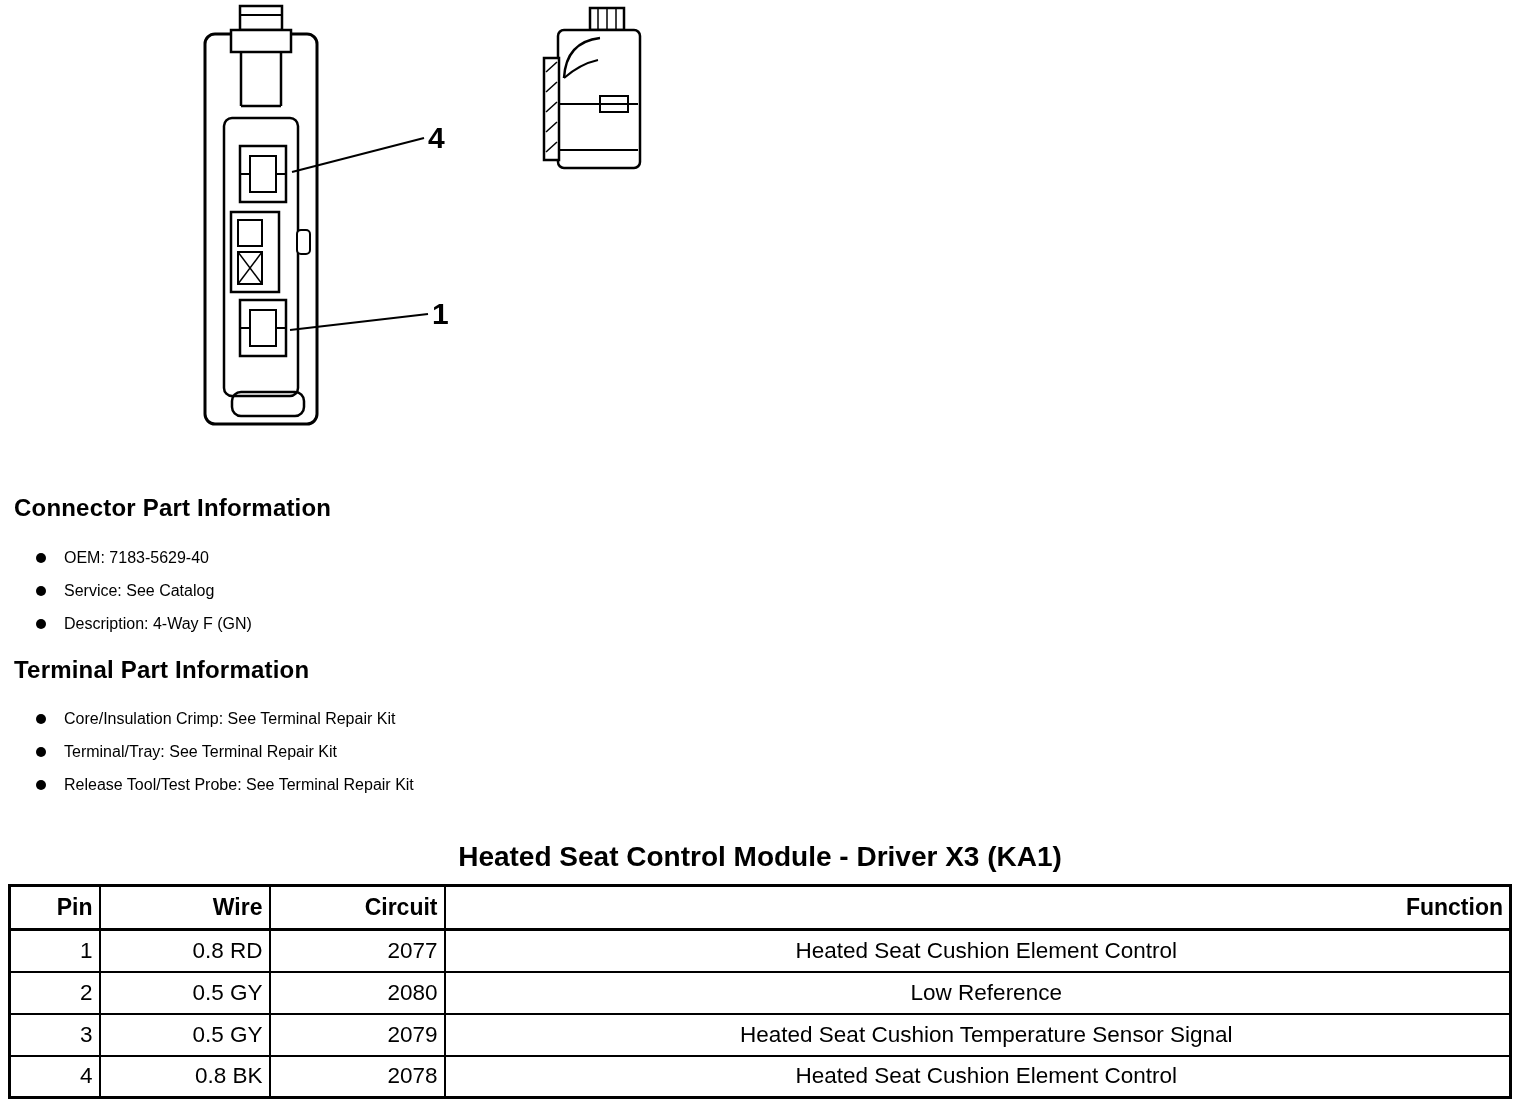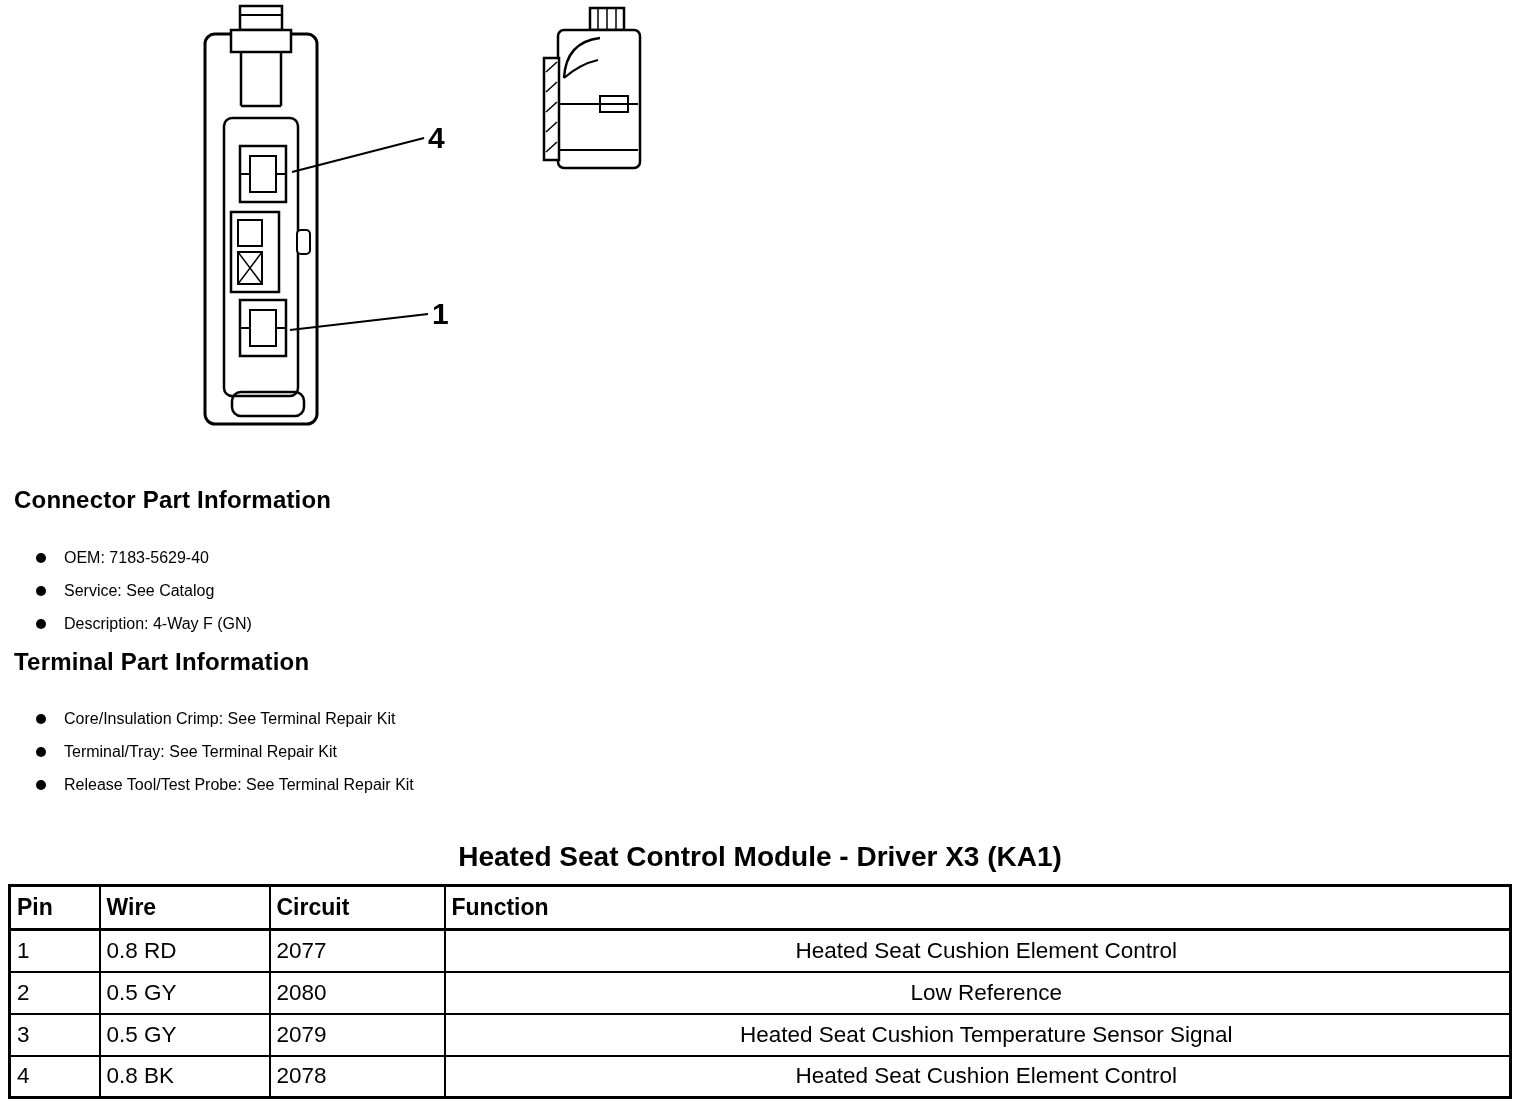--- a/index.html
+++ b/index.html
@@ -13,21 +13,21 @@
   }
   .page { position:absolute; inset:0; background:#ffffff; }
 
   
   .diagram { position:absolute; left:0; top:0; }
   .diagram text { fill:#000; font-family:"Liberation Sans","DejaVu Sans",sans-serif; font-weight:bold; font-size:30px; }
 
   
   .section-heading {
     position:absolute; left:14px;
-    font-size:24px; font-weight:bold; letter-spacing:0.2px;
+    font-size:24px; font-weight:bold; letter-spacing:0.2px;margin-top:8px;
   }
   #connector-heading { top:486px; }
   #terminal-heading  { top:648px; }
 
   
   ul.bullets { position:absolute; left:36px; list-style:none; }
   #connector-list { top:541px; }
   #terminal-list  { top:702px; }
   ul.bullets li { display:flex; align-items:center; height:33px; font-size:16px; }
   ul.bullets .dot {
@@ -44,21 +44,21 @@
   
   table.pinout {
     position:absolute; left:8px; top:884px; width:1504px;
     border-collapse:collapse; border:3px solid #000; table-layout:fixed;
     background:#fff;
   }
   table.pinout th, table.pinout td {
     border:2px solid #000;
     font-size:22.5px;
     height:42px;
-    text-align:left;
+    text-align:right;
     padding:0 6px;
     overflow:hidden;
     white-space:nowrap;
   }
   table.pinout th {
     height:44px; font-size:23px; font-weight:bold;
     border-bottom:3px solid #000;
   }
   table.pinout td.fn { text-align:center; padding-left:24px; }
 </style>

